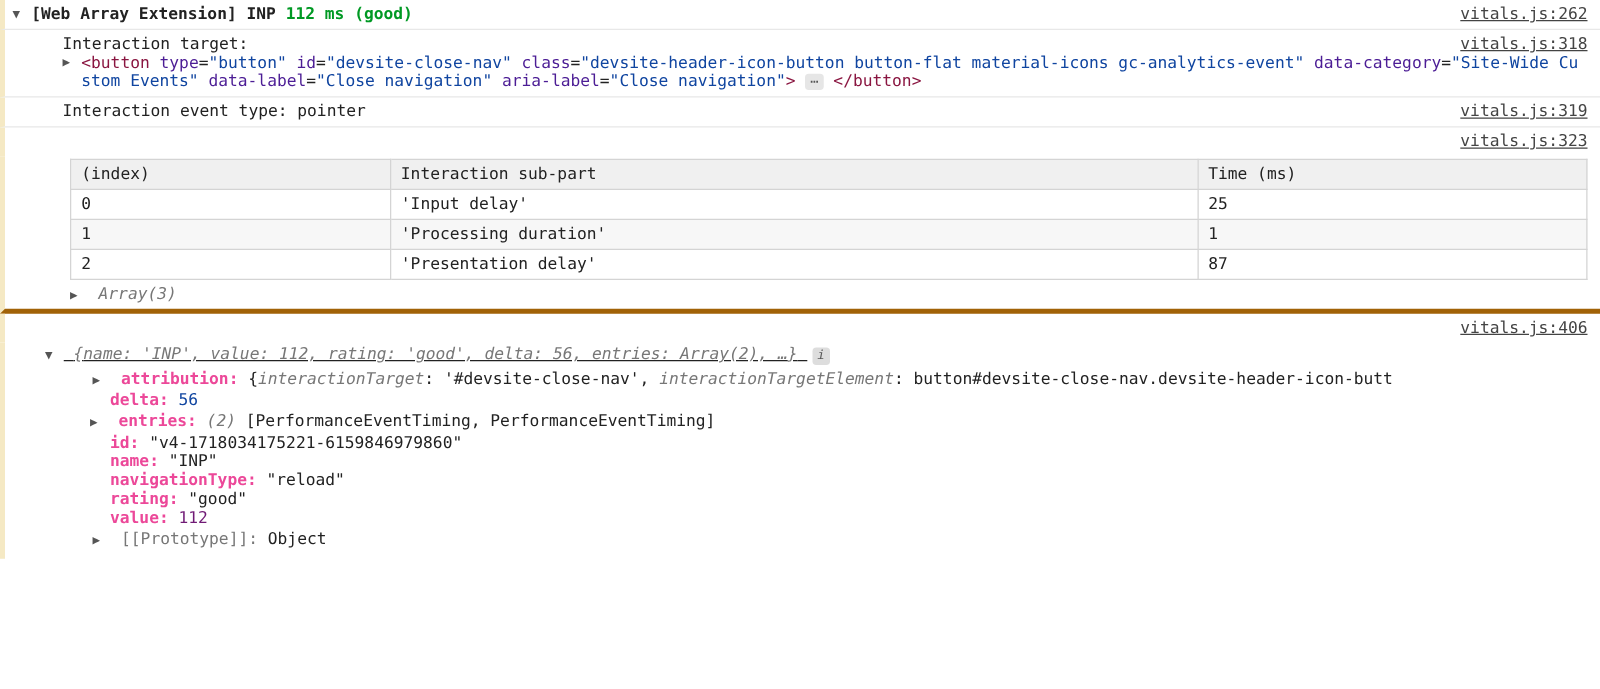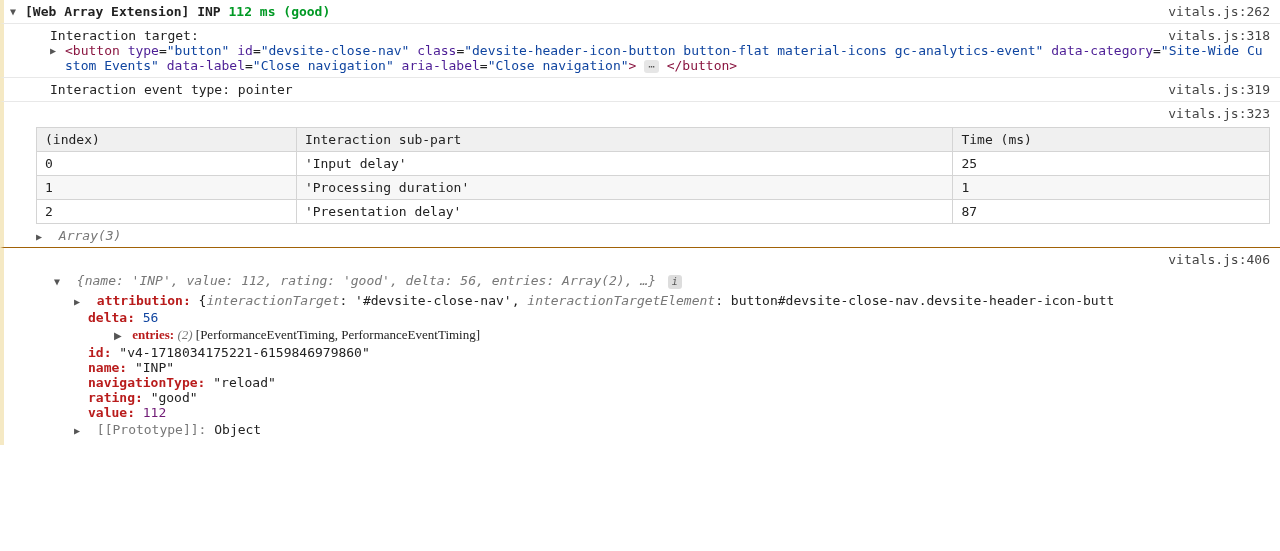--- a/index.html
+++ b/index.html
@@ -27,54 +27,55 @@
   font-size: 10px;
   color: #555;
   margin-right: 3px;
   user-select: none;
   flex-shrink: 0;
   margin-top: 2px;
 }
 .indent1 { padding-left: 40px; }
 .source-link {
   color: #444;
+  text-decoration: underline;
   white-space: nowrap;
   margin-left: 10px;
 }
 .bold { font-weight: 700; }
 .green { color: #009924; }
 .maroon { color: #8a1641; }
 .attr-name { color: #4c1d95; }
 .attr-val { color: #1045a0; }
 .ellipsis-badge {
   display: inline-block;
   background: #e6e6e6;
   border-radius: 3px;
   padding: 0 4px;
   font-size: 11px;
   color: #555;
 }
 .element-block { white-space: normal; word-break: break-all; color: #222; }
-.table-wrap { padding: 2px 10px 2px 32px; border-bottom: 1px solid #a16207; border-left: 4px solid #f5e9c4; }
+.table-wrap { padding: 2px 10px 2px 52px; border-bottom: 4px solid #a16207; border-left: 4px solid #f5e9c4; }
 table {
   width: 100%;
   border-collapse: collapse;
   border: 1px solid #d4d4d4;
   font-family: inherit;
   font-size: 13px;
 }
 th, td {
   text-align: left;
   padding: 4px 8px;
   border: 1px solid #d4d4d4;
 }
 th { background: #f0f0f0; font-weight: 400; }
 tr:nth-child(even) td { background: #f7f7f7; }
 .obj-line { padding: 2px 10px 2px 64px; }
-.obj-key { color: #b91c1c; font-weight: 600; }
+.obj-key { color: #ec4899; font-weight: 600; }
 .italic { font-style: italic; color: #777; }
 .info-badge {
   display: inline-flex;
   align-items: center;
   justify-content: center;
   width: 14px; height: 14px;
   background: #ddd;
   border-radius: 3px;
   font-size: 10px;
   font-style: italic;
@@ -160,35 +161,35 @@
     <span class="disclosure">▶</span>
     <span class="italic">Array(3)</span>
   </div>
 </div>
 
 <div class="row warn-bar" style="border-bottom:none;">
   <span></span>
   <span class="source-link">vitals.js:406</span>
 </div>
 <div class="warn-bar" style="padding:0 10px 6px 0; border-left:4px solid #f5e9c4;">
-  <div class="obj-line" style="padding-left:50px;">
+  <div class="obj-line" style="padding-left:32px;text-decoration:underline;">
     <span class="disclosure">▼</span>
     <span class="italic">{</span><span class="italic">name: 'INP', value: 112, rating: 'good', delta: 56, entries: Array(2), …</span><span class="italic">}</span>
     <span class="info-badge">i</span>
   </div>
   <div class="obj-line" style="padding-left:70px; white-space:nowrap; overflow:hidden;">
     <span class="disclosure">▶</span>
     <span class="obj-key">attribution:</span>
     <span>{</span><span class="italic">interactionTarget</span><span>: '#devsite-close-nav', </span><span class="italic">interactionTargetElement</span><span>: button#devsite-close-nav.devsite-header-icon-butt</span>
   </div>
   <div class="sub-indent">
     <span class="obj-key">delta:</span>
     <span style="color:#1045a0;">56</span>
   </div>
-  <div class="obj-line" style="padding-left:110px;font-family:Liberation Serif, serif;">
+  <div class="obj-line" style="padding-left:68px;">
     <span class="disclosure">▶</span>
     <span class="obj-key">entries:</span>
     <span class="italic">(2)</span>
     <span>[PerformanceEventTiming, PerformanceEventTiming]</span>
   </div>
   <div class="sub-indent">
     <span class="obj-key">id:</span>
     <span>"v4-1718034175221-6159846979860"</span>
   </div>
   <div class="sub-indent">

